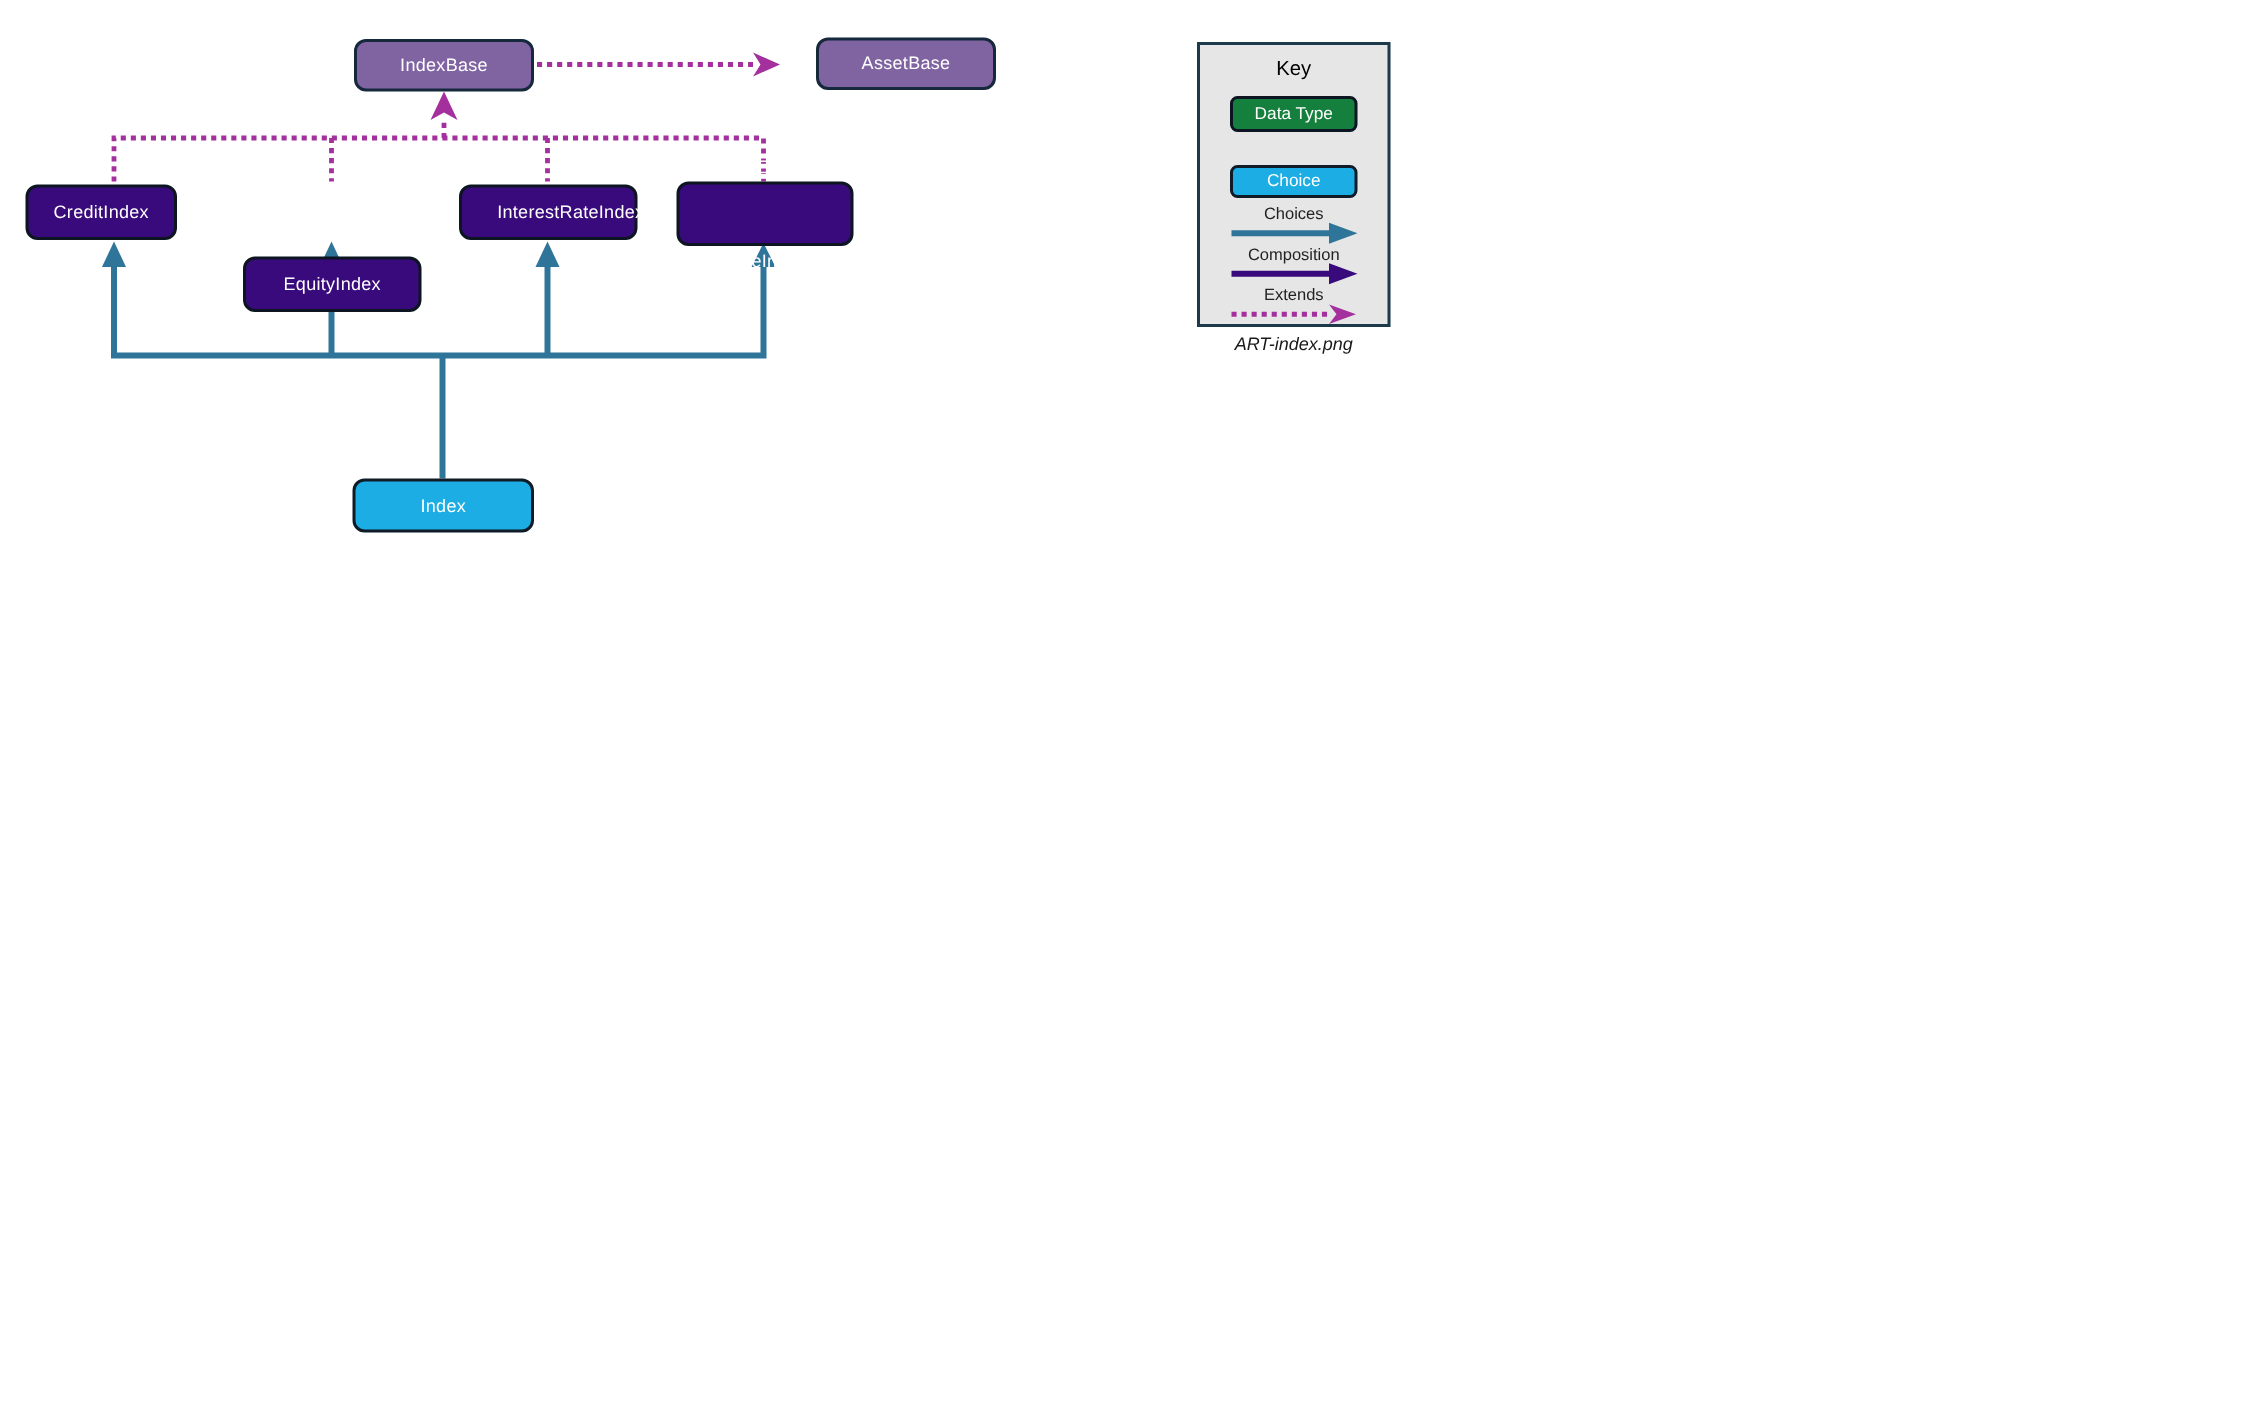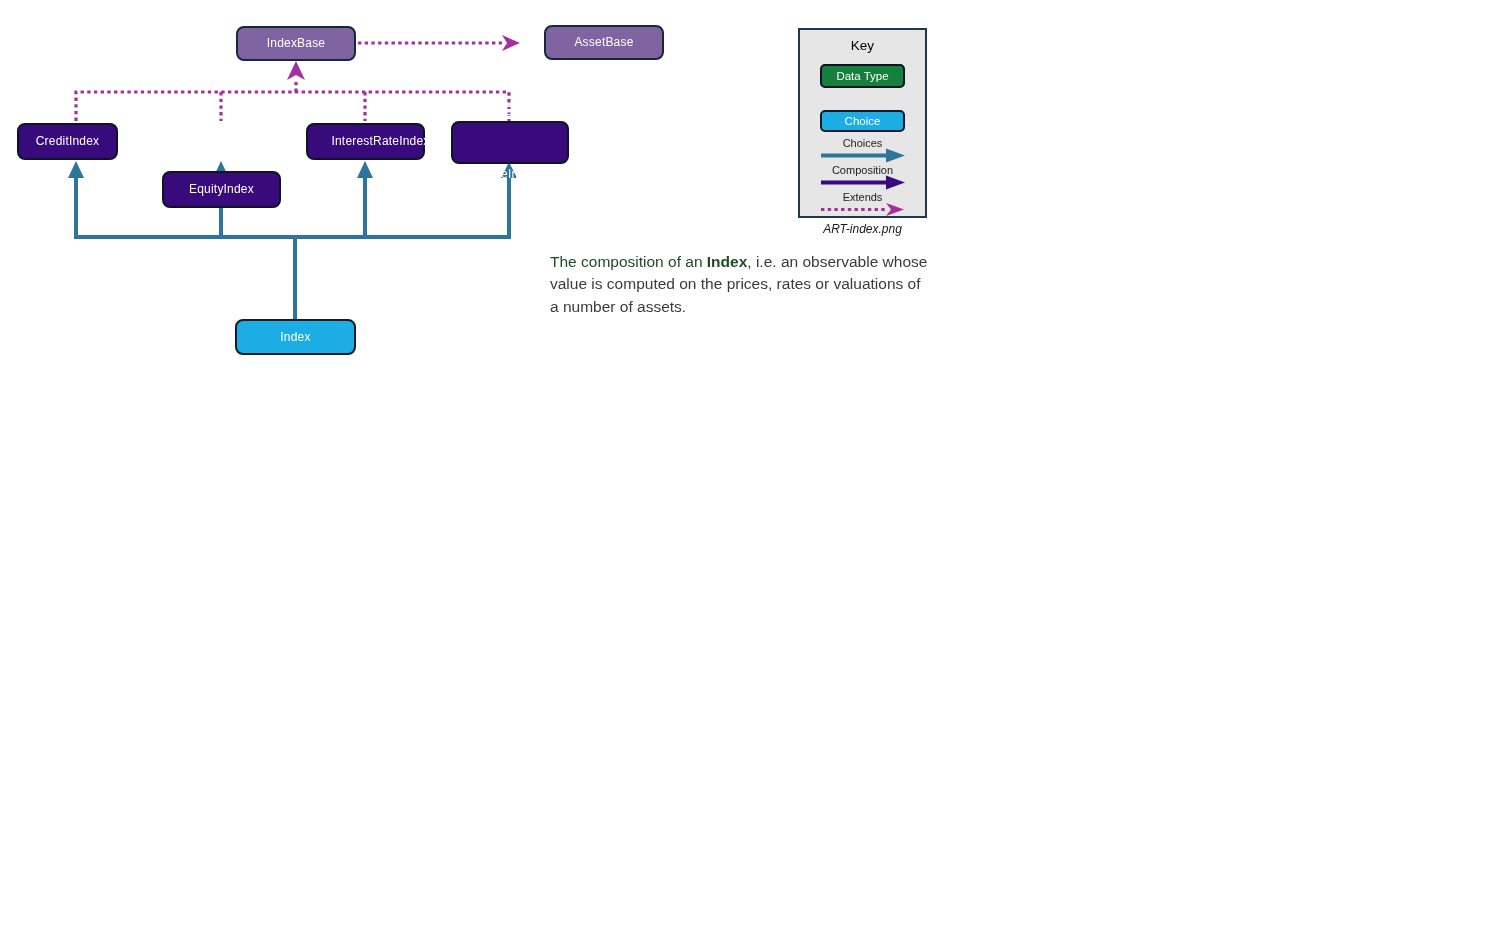--- a/index.html
+++ b/index.html
@@ -134,15 +134,14 @@
         <div class="key-row-label">Extends</div>
         <svg width="86" height="16" viewBox="0 0 86 16">
           <line x1="1" y1="8.5" x2="66" y2="8.5" stroke="#A4309D" stroke-width="3.2" stroke-dasharray="3.4 3.3"></line>
           <polygon points="66,2 84,8.5 66,15 71,8.5" fill="#A4309D"></polygon>
         </svg>
       </div>
     </div>
   </div>
   <div class="key-caption">ART-index.png</div>
 
-  <p class="description"><span class="green">The composition of an </span><b class="green">Index</b><span class="green">, </span><span>i.e. an observable whose value is computed on the prices, rates or valuations of a number of assets</span><span class="green">.</span></p>
 
 </div>
 
 </body></html>

